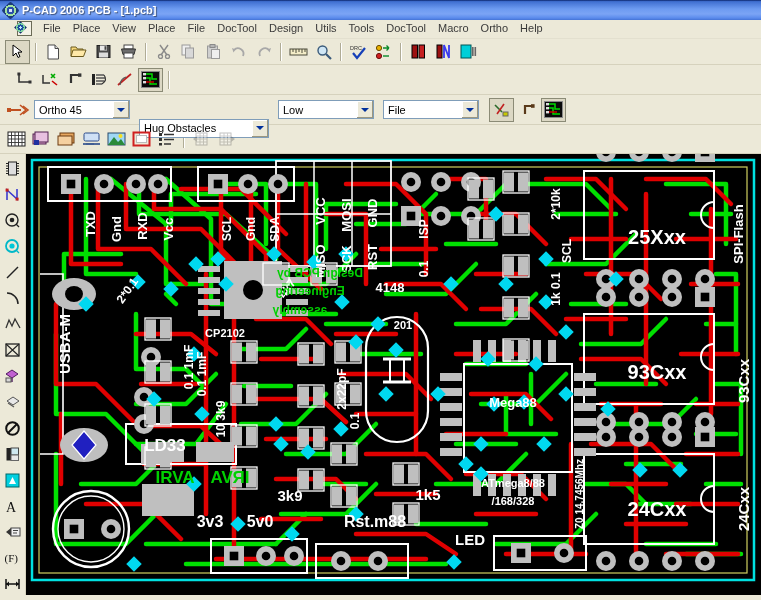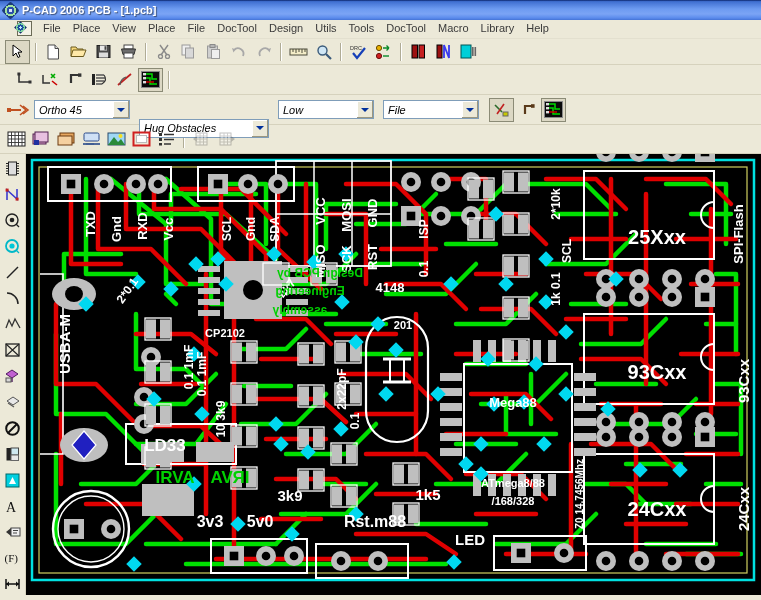--- a/index.html
+++ b/index.html
@@ -60,21 +60,21 @@
   }
   .tbtn.pressed{border:1px solid #8b8b76;background:#dcd8c4;}
   .sep{width:1px;height:18px;background:#b0ac96;margin:0 4px;border-right:1px solid #fff;flex:0 0 auto;}
   .tbtn svg{display:block;}
 
   
   #optbar{height:30px;align-items:center;padding-left:4px;}
   .combo{
     height:19px;width:96px;background:#fff;border:1px solid #7f9db9;
     display:flex;align-items:center;font-size:11px;color:#000;
-    margin-right:9px;box-sizing:border-box;position:relative;flex:0 0 auto;font-style:italic;
+    margin-right:9px;box-sizing:border-box;position:relative;flex:0 0 auto;
   }
   .combo .cval{padding-left:4px;flex:1;overflow:hidden;white-space:nowrap;}
   .combo .carrow{
     width:16px;height:17px;background:#ece9d8;border-left:1px solid #fff;
     display:flex;align-items:center;justify-content:center;
     box-shadow:inset -1px -1px 0 #9b9780, inset 1px 1px 0 #fff;
   }
   .combo .carrow i{
     display:block;width:0;height:0;border-left:4px solid transparent;border-right:4px solid transparent;
     border-top:4px solid #00309c;
@@ -113,21 +113,21 @@
   <span class="mi">Place</span>
   <span class="mi">View</span>
   <span class="mi">Place</span>
   <span class="mi">File</span>
   <span class="mi">DocTool</span>
   <span class="mi">Design</span>
   <span class="mi">Utils</span>
   <span class="mi">Tools</span>
   <span class="mi">DocTool</span>
   <span class="mi">Macro</span>
-  <span class="mi">Library</span>
+  <span class="mi">Ortho</span>
   <span class="mi">Help</span>
 </div>
 
 <div class="toolbar" id="stdbar" style="height:26px;padding-left:4px;">
   <div class="tbtn pressed">
     <svg width="15" height="15" viewBox="0 0 15 15">
         <path d="M3 1 L3 12 L6 9 L8 13.5 L10 12.5 L8 8.3 L12 8 Z" fill="#fff" stroke="#000" stroke-width="1"></path>
       </svg>
   </div>
   <div class="sep"></div>

